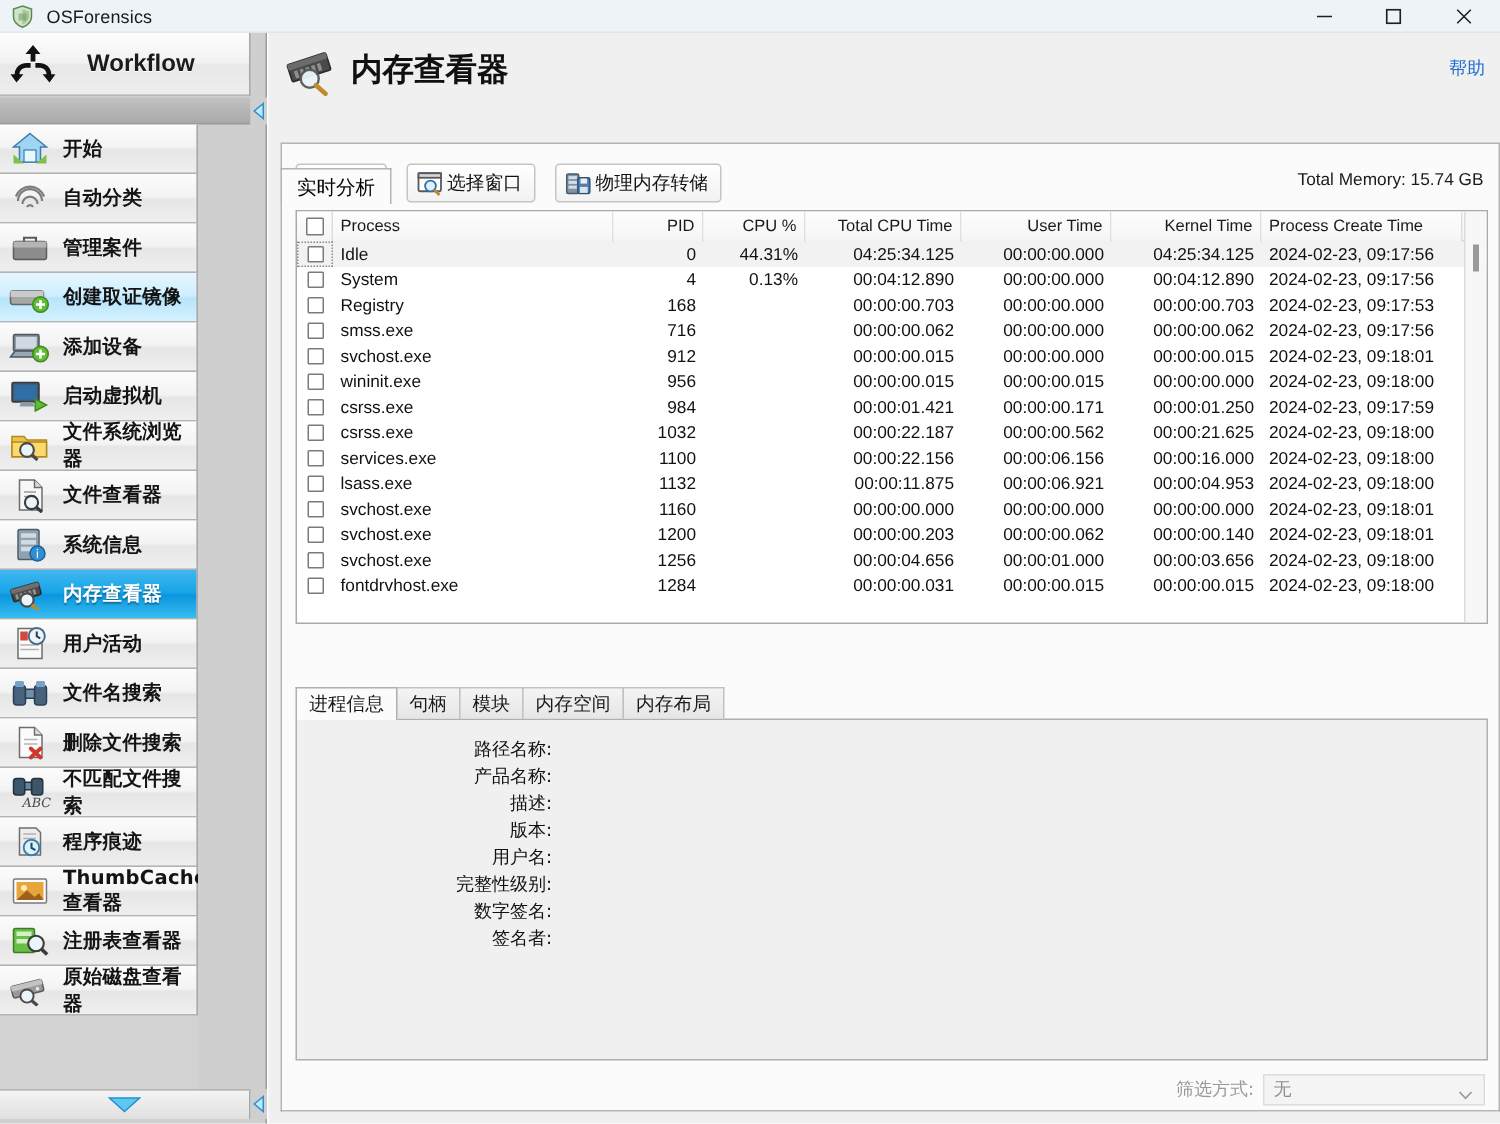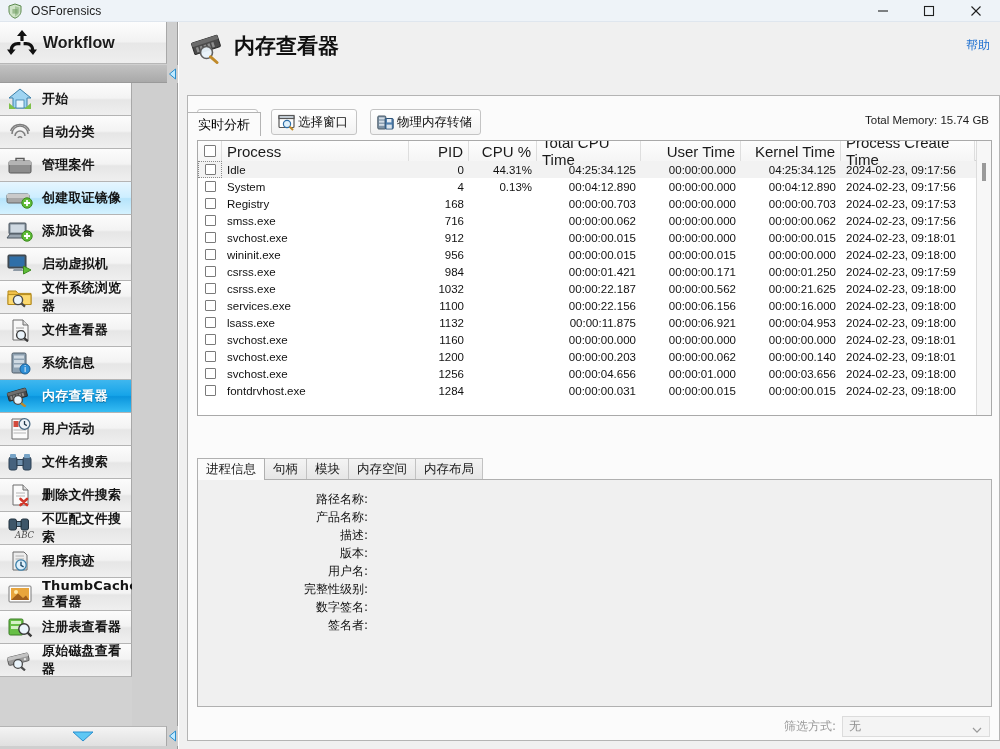--- a/index.html
+++ b/index.html
@@ -40,21 +40,21 @@
   }
   #wf-header {
     position: absolute; left: 0; top: 0; width: 167px; height: 42px;
     background: linear-gradient(to bottom,#fdfdfd 0%,#f2f2f2 48%,#e7e7e7 52%,#eeeeee 100%);
     border-bottom: 1px solid #b7b7b7;
     border-right: 1px solid #a8a8a8;
     display: flex; align-items: center;
   }
   #wf-header .wf-icon { width: 34px; margin-left: 5px; display:flex; align-items:center; justify-content:center;}
   #wf-header .wf-label {
-    font-size: 16px; font-weight: bold; color: #1b1b1b; margin-left: 4px;
+    font-size: 16px; font-weight: bold; color: #1b1b1b; margin-left: 19px;
     text-shadow: 0 1px 0 #fff;
   }
   #scroll-up {
     position: absolute; left: 0; top: 43px; width: 167px; height: 18px;
     background: linear-gradient(to bottom,#c2c2c2,#a9a9a9);
     border-bottom: 1px solid #9a9a9a;
   }
   #nav-list {
     position: absolute; left: 0; top: 61px; width: 132px; height: 643px;
     overflow: hidden; background: #d2d2d2;
@@ -166,21 +166,21 @@
     position: absolute; left: 9px; top: 44px; width: 795px; height: 276px;
     background: #ffffff; border: 1px solid #a9a9a9;
     overflow: hidden;
   }
   #grid-head {
     display: flex; height: 20px;
     background: linear-gradient(to bottom,#fdfdfd,#f4f4f4);
     border-bottom: 1px solid #d2d2d2;
   }
   #grid-head .hc {
-    font-size: 15px; color: #1a1a1a; display: flex; align-items: center;
+    font-size: 11px; color: #1a1a1a; display: flex; align-items: center;
     border-right: 1px solid #dedede; padding: 0 5px; height: 20px;
     background: linear-gradient(to bottom,#fdfdfd,#f5f5f5);
   }
   .hc.r { justify-content: flex-end; }
   .cb {
     width: 12px; height: 12px; border: 1px solid #7a7a7a; background: #fff;
     border-radius: 1px; display: inline-block;
   }
   .row { display: flex; height: 17px; align-items: stretch; }
   .row.selected { background: #f2f2f2; }

